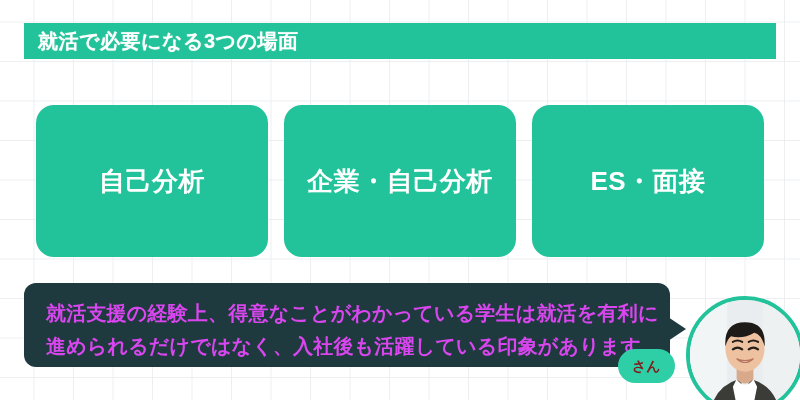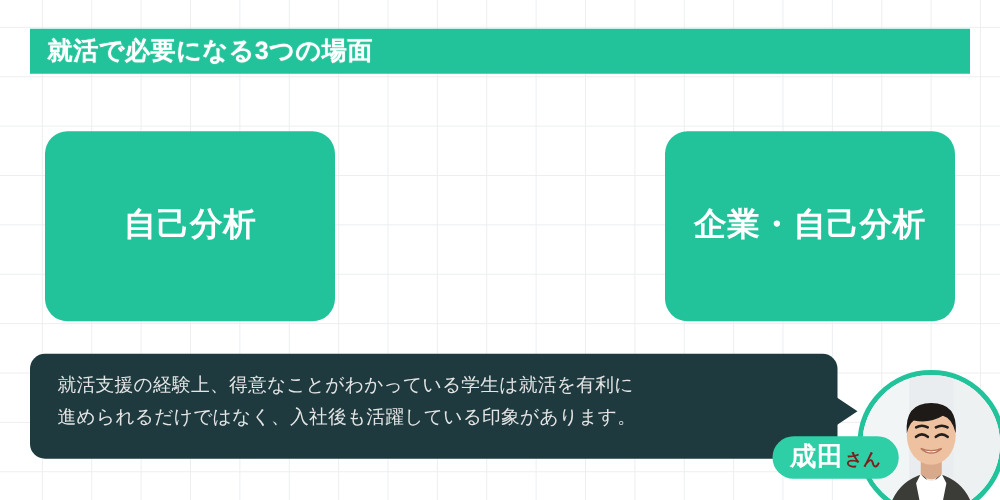--- a/index.html
+++ b/index.html
@@ -72,21 +72,20 @@
 
   
   .cards {
     position: absolute;
     left: 36px;
     top: 105px;
     width: 728px;
     height: 152px;
     display: flex;
     justify-content: space-between;
-    font-family: Liberation Mono, monospace;
   }
   .card {
     width: 232px;
     height: 152px;
     background: #22c39a;
     border-radius: 18px;
     display: flex;
     align-items: center;
     justify-content: center;
     box-sizing: border-box;
@@ -108,23 +107,23 @@
     left: 24px;
     top: 283px;
     width: 646px;
     height: 84px;
     background: #1e3a3e;
     border-radius: 12px;
     box-sizing: border-box;
     padding: 14px 20px 0 22px;
   }
   .quote-line {
-    color: #e5e5e5;
-    font-size: 15px;
-    font-weight: 400;
+    color: #d946ef;
+    font-size: 20px;
+    font-weight: 700;
     line-height: 1.65;
     letter-spacing: 0.2px;
     white-space: nowrap;
   }
   .bubble-tail {
     position: absolute;
     left: 668px;
     top: 317px;
     width: 0;
     height: 0;
@@ -188,20 +187,23 @@
 
   </div>
 
   <div class="cards">
     <div class="card">
       <span class="card-label">自己分析</span>
     </div>
     <div class="card">
       <span class="card-label">企業・自己分析</span>
     </div>
+    <div class="card">
+      <span class="card-label">ES・面接</span>
+    </div>
   </div>
 
   <div class="quote-bubble">
     <div class="quote-line">就活支援の経験上、得意なことがわかっている学生は就活を有利に</div>
     <div class="quote-line">進められるだけではなく、入社後も活躍している印象があります。</div>
   </div>
   <div class="bubble-tail"></div>
 
   <div class="avatar">
     <svg viewBox="0 0 118 118" xmlns="http://www.w3.org/2000/svg" aria-hidden="true">
@@ -223,17 +225,16 @@
       <path d="M63 45 q5-3 10 0" stroke="#241f1a" stroke-width="2.2" fill="none" stroke-linecap="round"></path>
 
       <path d="M46 53 q5-4 10 0" stroke="#241f1a" stroke-width="2.4" fill="none" stroke-linecap="round"></path>
       <path d="M63 53 q5-4 10 0" stroke="#241f1a" stroke-width="2.4" fill="none" stroke-linecap="round"></path>
 
       <path d="M50 63 q9 8 18 0 q-9 4 -18 0z" fill="#ffffff" stroke="#b8755c" stroke-width="1.2"></path>
     </svg>
   </div>
 
   <div class="name-badge">
-    <span class="name-main">成田</span>
     <span class="name-suffix">さん</span>
   </div>
 
 </div>
 
 </body></html>

